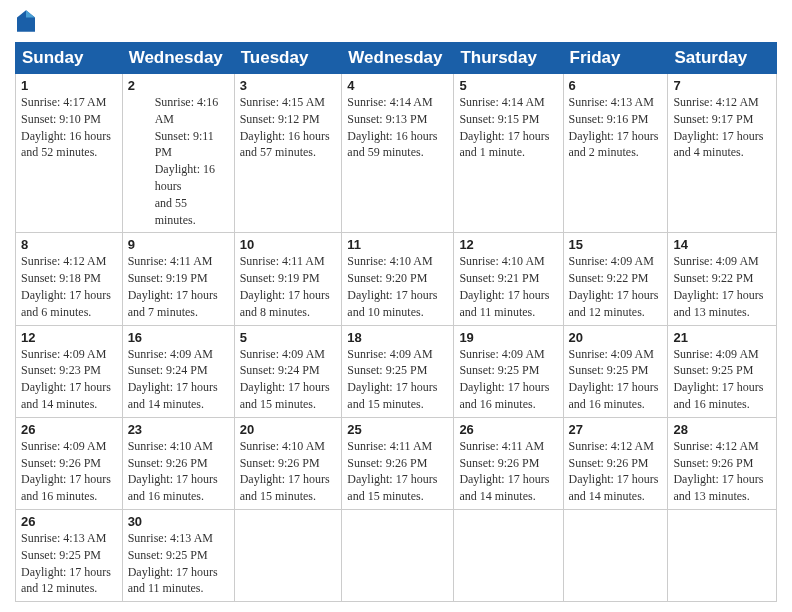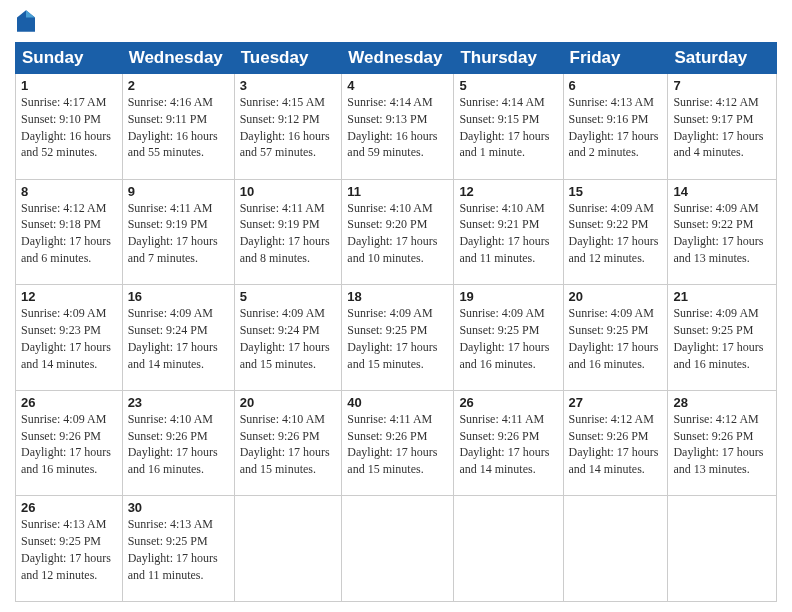--- a/index.html
+++ b/index.html
@@ -128,21 +128,21 @@
     <tr>
           <td>
             <span class="day-number">1</span>
             <div class="day-info" style="white-space: pre-line;">Sunrise: 4:17 AM
 Sunset: 9:10 PM
 Daylight: 16 hours
 and 52 minutes.</div>
           </td>
           <td>
             <span class="day-number">2</span>
-            <div class="day-info" style="white-space: pre-line;">Sunrise: 4:16 AM
+            <div class="day-info" style="white-space: pre-line; margin-left: 27px;">Sunrise: 4:16 AM
 Sunset: 9:11 PM
 Daylight: 16 hours
 and 55 minutes.</div>
           </td>
           <td>
             <span class="day-number">3</span>
             <div class="day-info" style="white-space: pre-line;">Sunrise: 4:15 AM
 Sunset: 9:12 PM
 Daylight: 16 hours
 and 57 minutes.</div>
@@ -294,21 +294,21 @@
 and 16 minutes.</div>
           </td>
           <td>
             <span class="day-number">20</span>
             <div class="day-info" style="white-space: pre-line;">Sunrise: 4:10 AM
 Sunset: 9:26 PM
 Daylight: 17 hours
 and 15 minutes.</div>
           </td>
           <td>
-            <span class="day-number">40</span>
+            <span class="day-number">25</span>
             <div class="day-info" style="white-space: pre-line;">Sunrise: 4:11 AM
 Sunset: 9:26 PM
 Daylight: 17 hours
 and 15 minutes.</div>
           </td>
           <td>
             <span class="day-number">26</span>
             <div class="day-info" style="white-space: pre-line;">Sunrise: 4:11 AM
 Sunset: 9:26 PM
 Daylight: 17 hours

